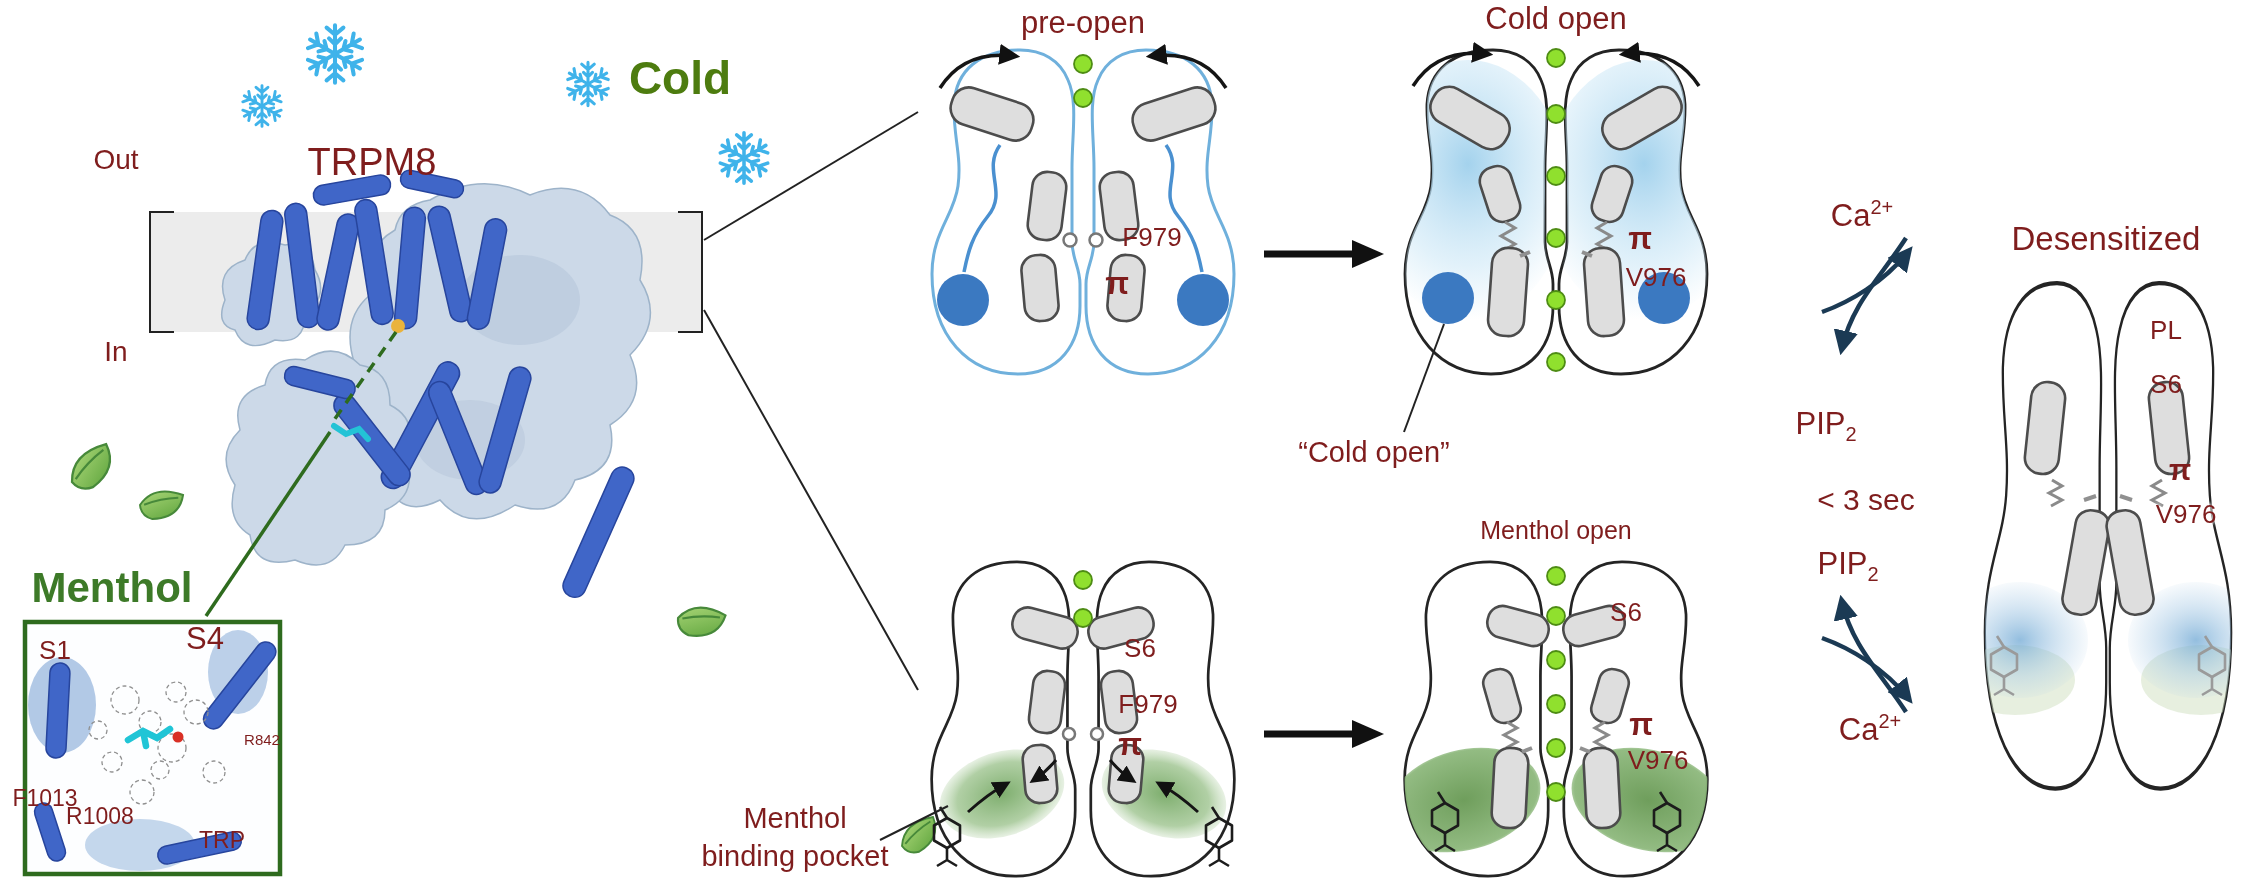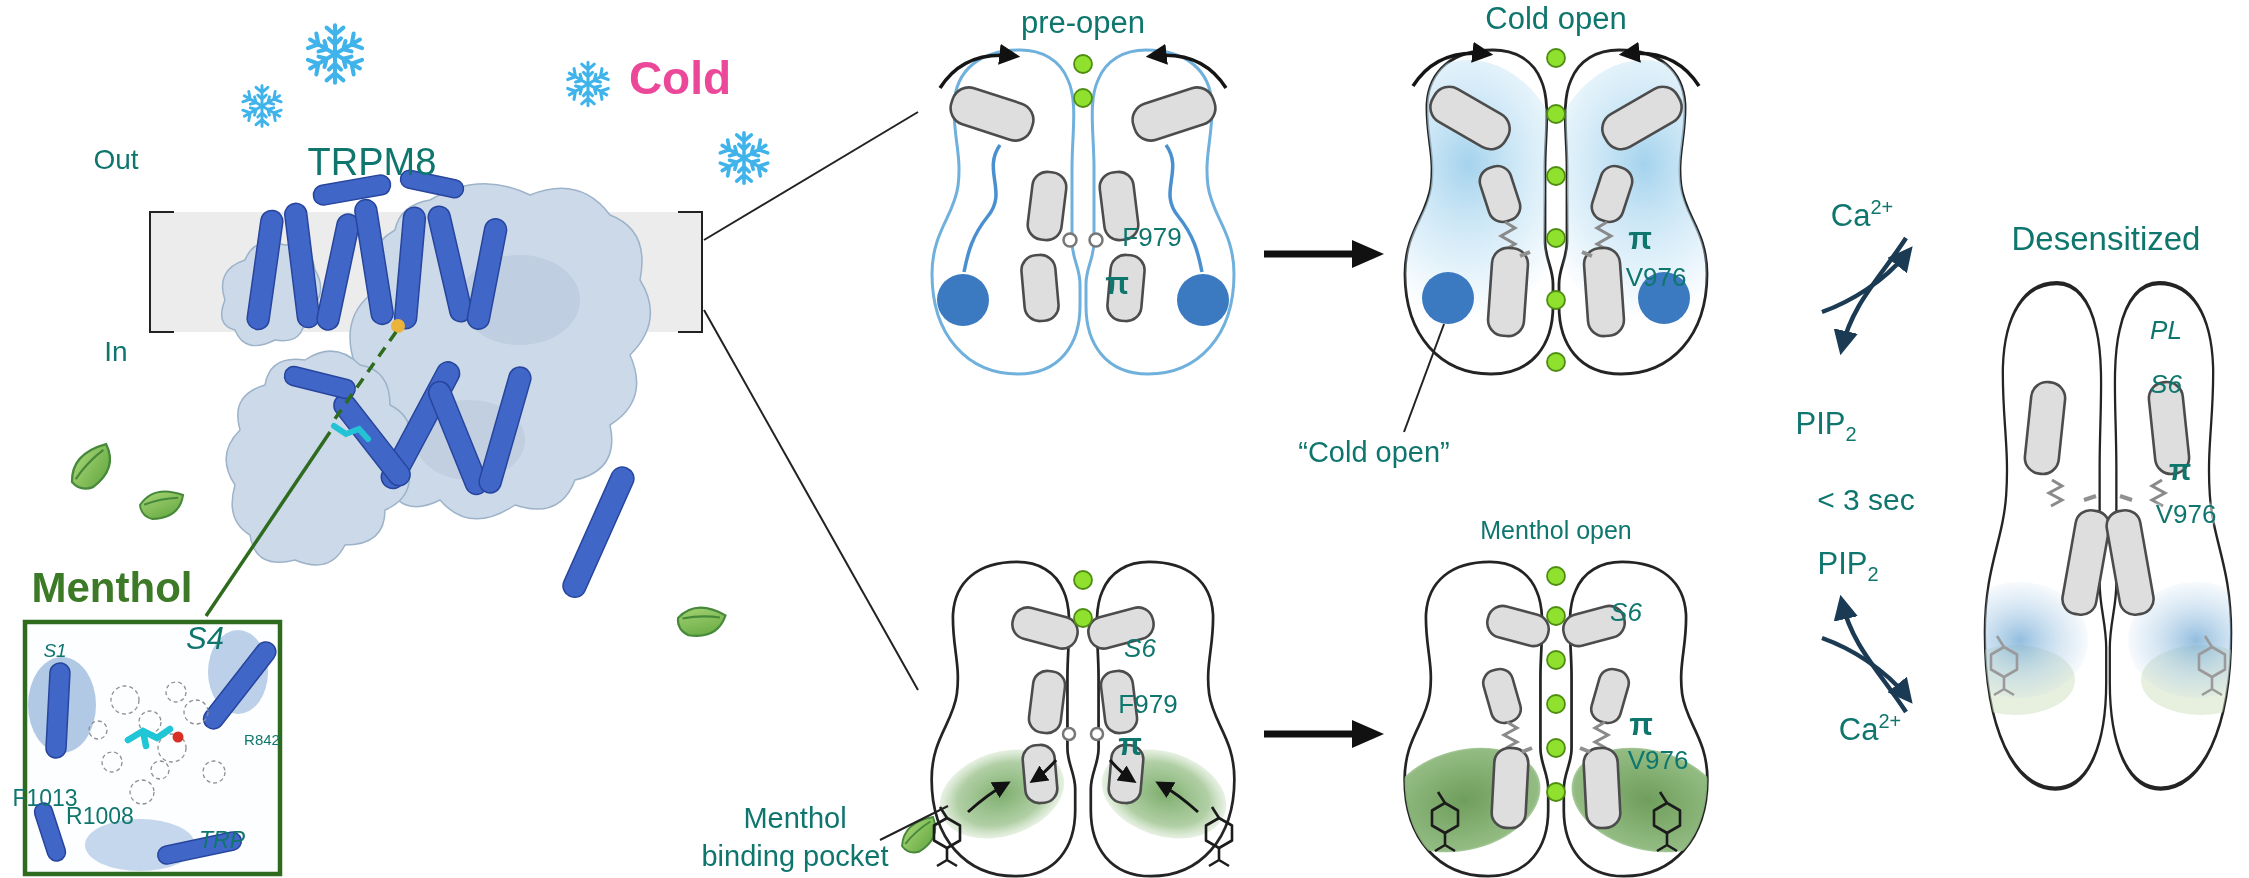--- a/index.html
+++ b/index.html
@@ -1,21 +1,21 @@
 <!DOCTYPE html>
 <html><head>
 <meta charset="utf-8">
 <style>
   html,body{margin:0;padding:0;background:#fff;}
   .stage{position:relative;width:2249px;height:878px;background:#ffffff;overflow:hidden;
          font-family:"Liberation Sans",sans-serif;}
   svg{position:absolute;left:0;top:0;}
-  .lbl{position:absolute;transform:translate(-50%,-50%);white-space:nowrap;color:#0f766e;
+  .lbl{position:absolute;transform:translate(-50%,-50%);white-space:nowrap;color:#7f1d1d;
        line-height:1;font-family:"Liberation Sans",sans-serif;}
-  .it{font-style:italic;}
+  .it{}
   .bold{font-weight:700;}
   
   .body-pre{fill:#ffffff;stroke:#6fb0dc;stroke-width:3;}
   .body-blk{fill:#ffffff;stroke:#242424;stroke-width:2.8;}
   .cyl{fill:#dedede;stroke:#4c4c4c;stroke-width:2.6;}
   .helix{fill:#4066c8;stroke:#27459d;stroke-width:1.5;}
   .surf{fill:#ccd9e8;stroke:#9db3c9;stroke-width:1.5;}
   .ion{fill:#90e02e;stroke:#4e8c14;stroke-width:1.8;}
   .rotarrow{fill:none;stroke:#151515;stroke-width:3.5;}
   .squig{fill:none;stroke:#4a90d0;stroke-width:3.5;}
@@ -344,24 +344,24 @@
     <rect class="cyl" x="-17" y="-52" width="34" height="105" rx="15" transform="translate(2086,562) rotate(10)"></rect>
     <rect class="cyl" x="-17" y="-52" width="34" height="105" rx="15" transform="translate(2130,562) rotate(-10)"></rect>
     <line class="stub" x1="2096" y1="496" x2="2084" y2="500"></line>
     <line class="stub" x1="2120" y1="496" x2="2132" y2="500"></line>
   </g>
 </svg>
 
 <div class="lbl" style="left:116px;top:160px;font-size:28px">Out</div>
 <div class="lbl" style="left:116px;top:352px;font-size:28px">In</div>
 <div class="lbl" style="left:372px;top:162px;font-size:38px">TRPM8</div>
-<div class="lbl bold" style="left:680px;top:78px;font-size:46px;color:#ec4899">Cold</div>
+<div class="lbl bold" style="left:680px;top:78px;font-size:46px;color:#4d7c0f">Cold</div>
 <div class="lbl bold" style="left:112px;top:588px;font-size:42px;color:#3D7A28">Menthol</div>
 
-<div class="lbl it" style="left:55px;top:650px;font-size:19px">S1</div>
+<div class="lbl it" style="left:55px;top:650px;font-size:26px">S1</div>
 <div class="lbl it" style="left:205px;top:638px;font-size:31px">S4</div>
 <div class="lbl" style="left:262px;top:739px;font-size:15px">R842</div>
 <div class="lbl" style="left:45px;top:798px;font-size:23px">F1013</div>
 <div class="lbl" style="left:100px;top:816px;font-size:23px">R1008</div>
 <div class="lbl it" style="left:222px;top:840px;font-size:23px">TRP</div>
 
 <div class="lbl" style="left:1083px;top:22px;font-size:31px">pre-open</div>
 <div class="lbl" style="left:1152px;top:237px;font-size:26px">F979</div>
 <div class="lbl bold" style="left:1117px;top:283px;font-size:31px">π</div>
 

